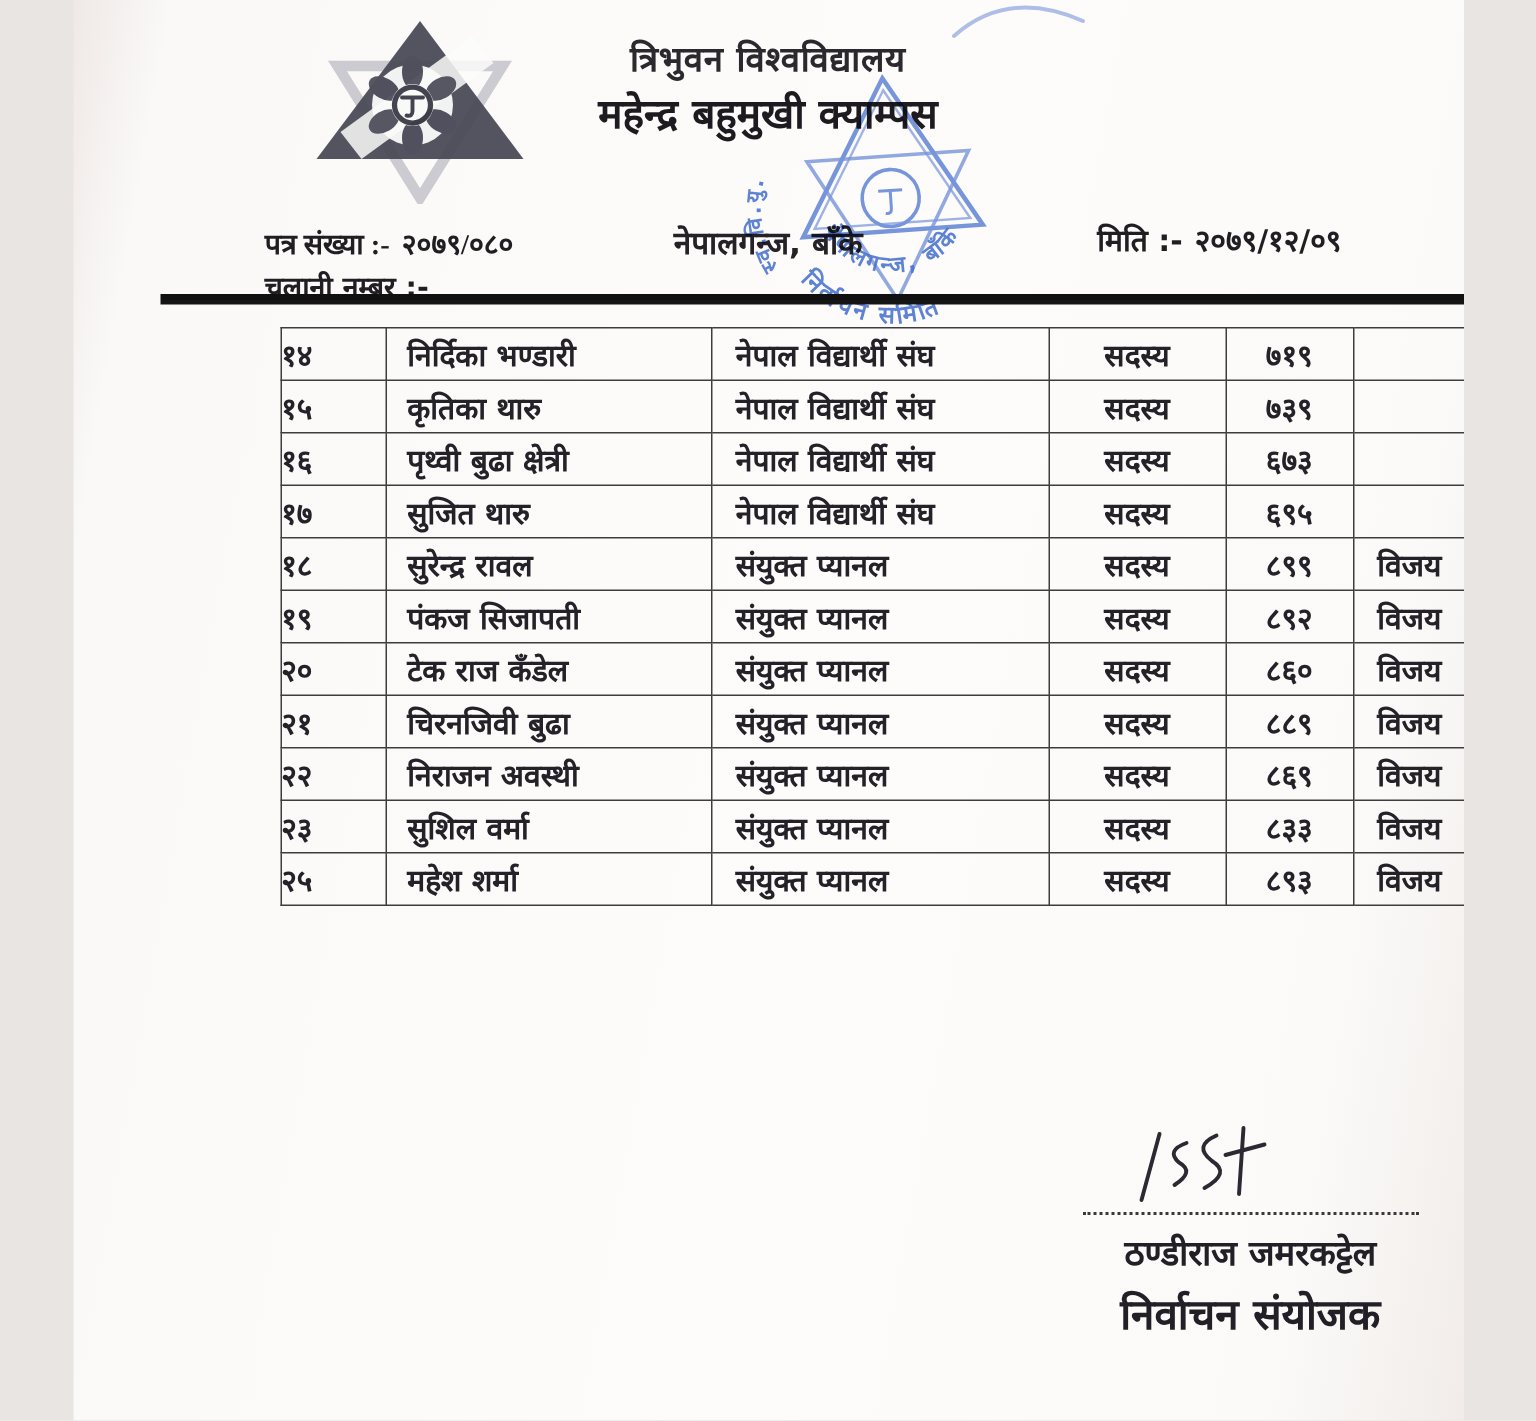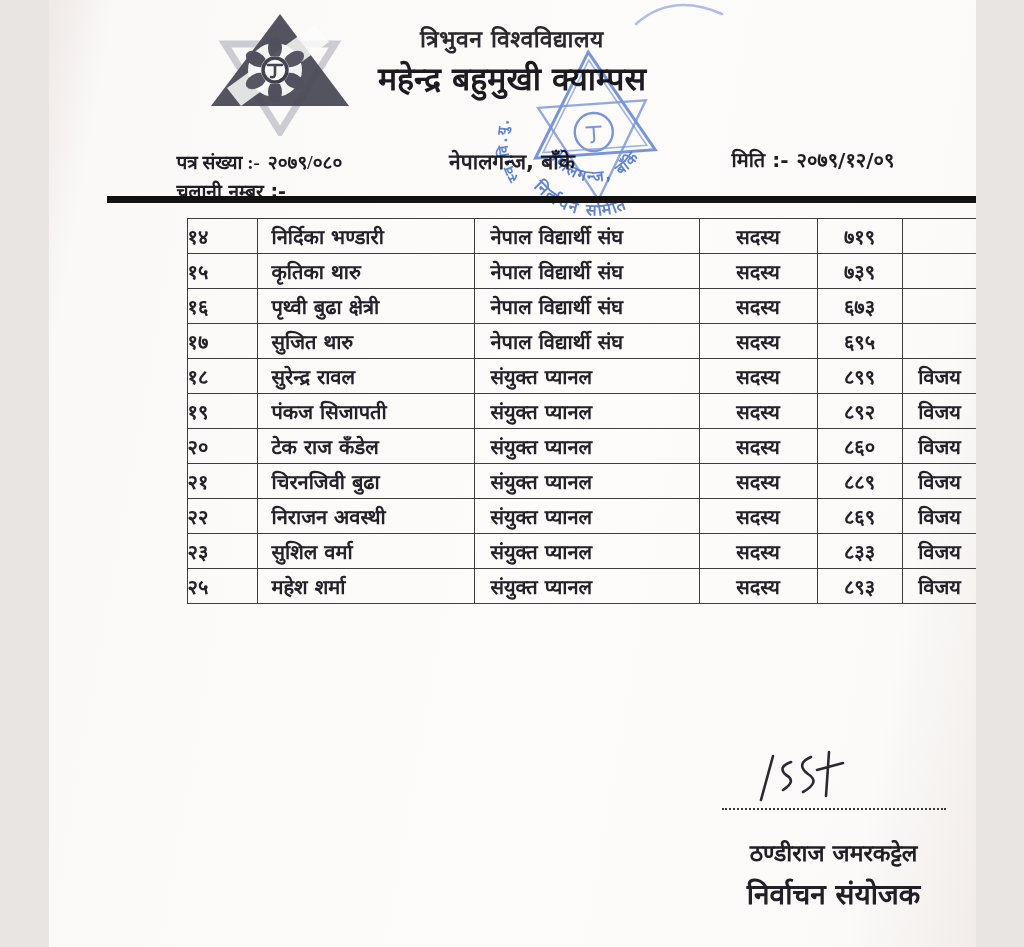--- a/index.html
+++ b/index.html
@@ -7,21 +7,21 @@
   body { font-family:"DejaVu Sans", sans-serif; }
   .page {
     position:relative; width:927px; height:947px; margin:0 auto; overflow:hidden;
     background:linear-gradient(100deg,#efe8e6 0%,#faf9f8 6%,#fdfcfb 55%,#fbfaf9 88%,#f1ece9 100%);
     color:#201e22;
   }
   .abs { position:absolute; }
 
   
   .university   { left:0; right:0; top:22px;  text-align:center; font-size:23px; font-weight:600; letter-spacing:.5px; color:#2b292e; }
-  .campus       { left:0; right:0; top:56px;  text-align:center; font-size:32px; font-weight:700; color:#1d1b20; }
+  .campus       { left:0; right:0; top:56px;  text-align:center; font-size:27px; font-weight:700; color:#1d1b20; }
   .office-line  { left:0; right:0; top:112px; text-align:center; font-size:24px; font-weight:600; color:#242227; }
   .address      { left:0; right:0; top:147px; text-align:center; font-size:21px; font-weight:700; color:#242227; }
   .meta-left-1  { left:128px; top:149px; font-size:19px; font-weight:600;font-family:Liberation Serif, serif; }
   .meta-left-2  { left:128px; top:178px; font-size:19px; font-weight:600; }
   .meta-right   { left:683px; top:146px; font-size:20px; font-weight:600; }
   .meta-left-1 span, .meta-left-2 span, .meta-right span { margin-left:8px; }
 
   
   .rule { left:58px; top:196px; width:908px; height:3px;
           border-top:4px solid #101010; border-bottom:3px solid #151515; }
@@ -41,21 +41,21 @@
   
   .stamp { left:428px; top:32px; width:234px; height:206px; mix-blend-mode:multiply;
            transform:rotate(-4deg); opacity:.92; pointer-events:none; }
   .logo  { left:148px; top:10px; width:166px; height:126px; }
   .pen-mark { left:583px; top:0; width:96px; height:30px; opacity:.55; }
 
   
   .sig-block { left:640px; top:748px; width:290px; text-align:center; }
   .sig-scribble { display:block; margin:0 auto -4px 58px; }
   .sig-dots { width:224px; margin:0 auto; border-bottom:2.5px dotted #3a383a; height:8px; }
-  .sig-name  { margin-top:26px;  font-size:23px; font-weight:700; color:#222026; }
+  .sig-name  { margin-top:8px;  font-size:23px; font-weight:700; color:#222026; }
   .sig-title { margin-top:6px;  font-size:28px; font-weight:700; color:#222026; }
 
   .stamp text { font-weight:600; }
 </style>
 </head>
 <body>
 
 <div class="page">
 
   <svg class="abs logo" viewBox="0 0 166 126">

